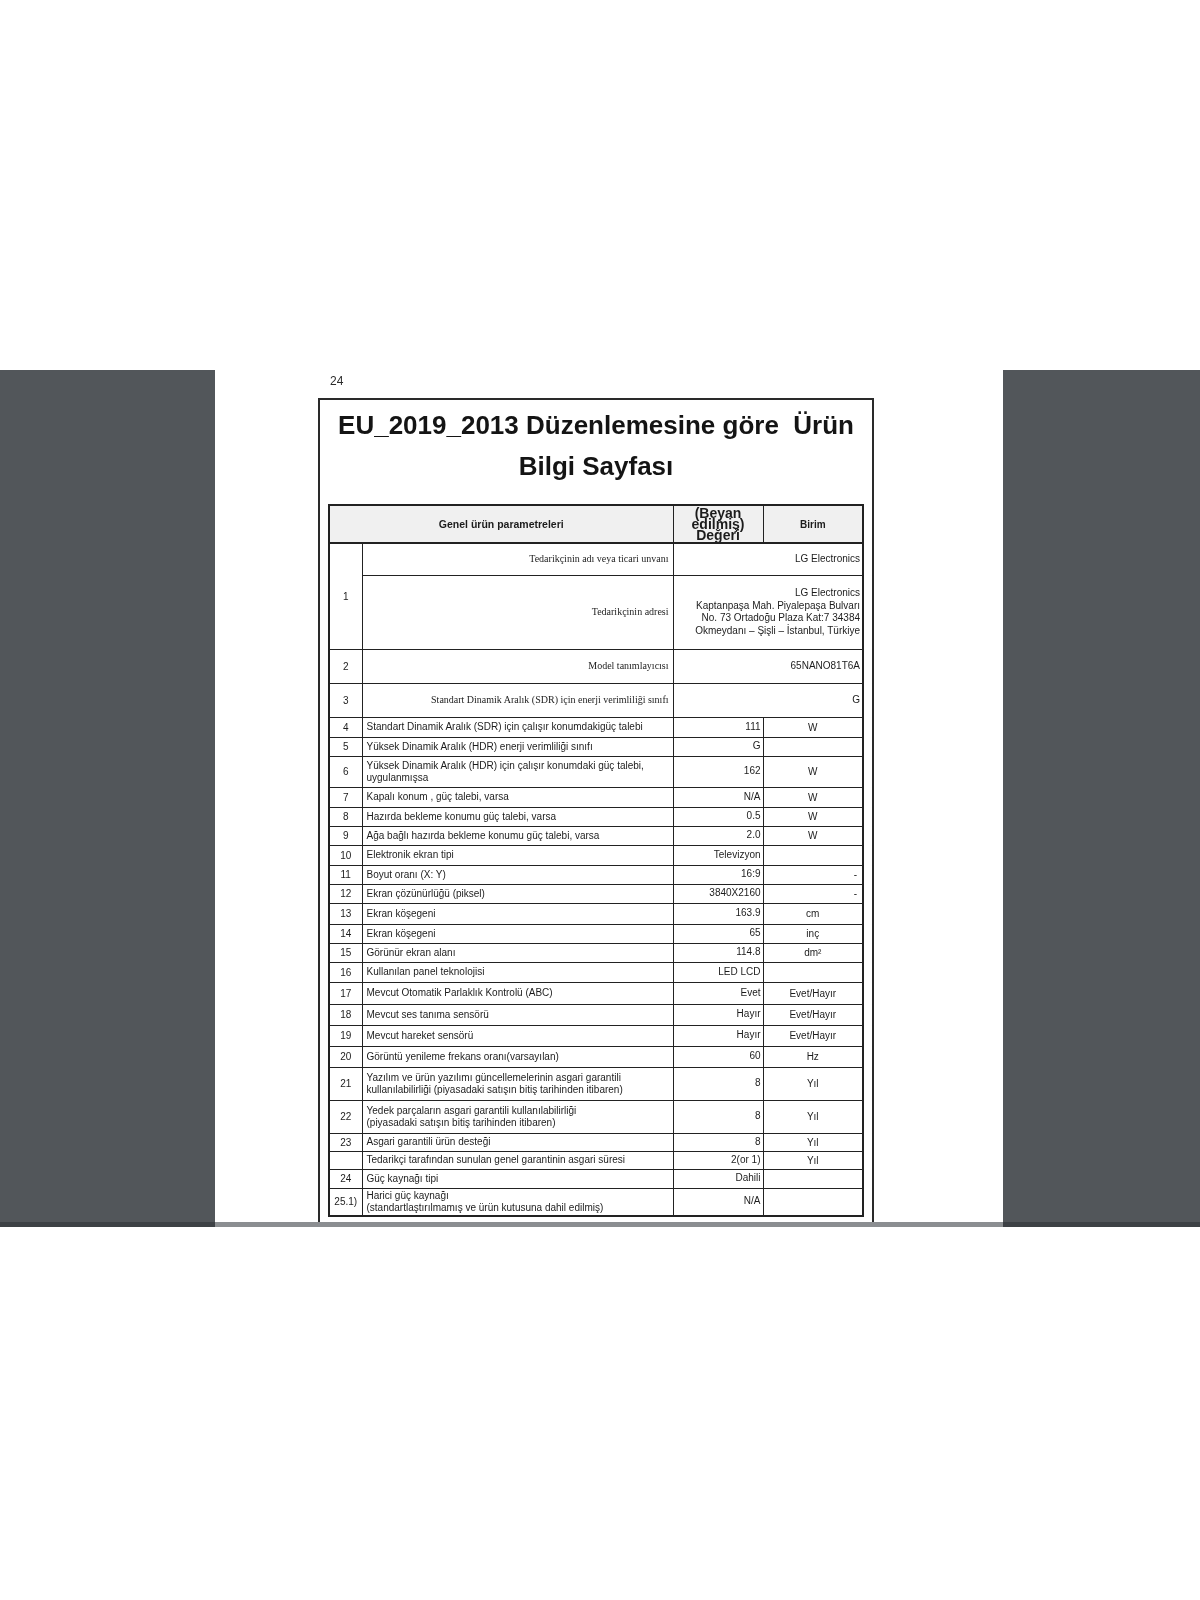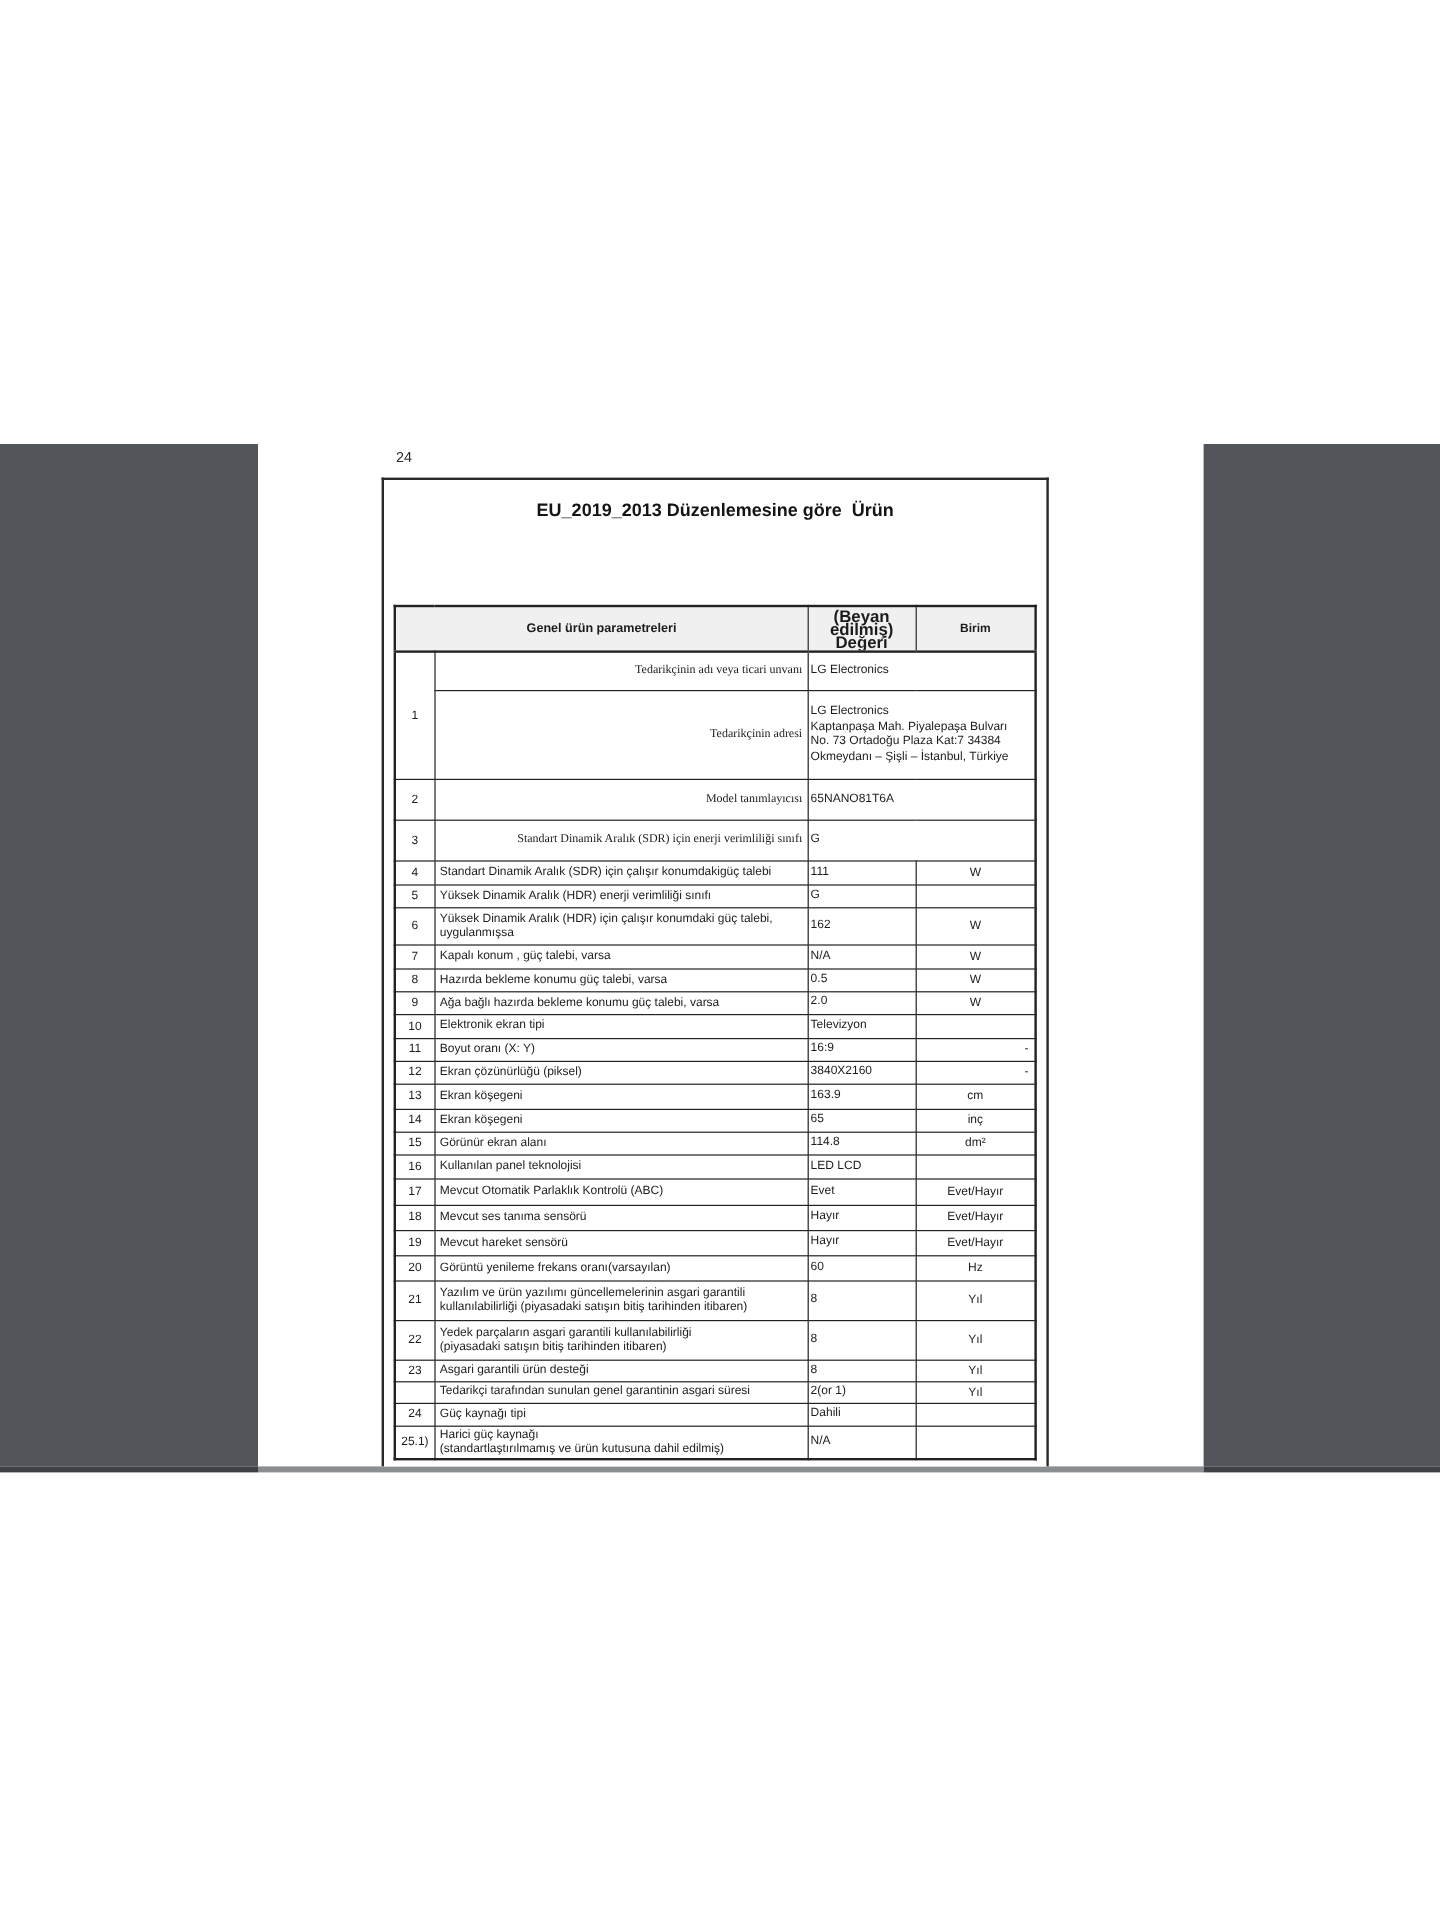--- a/index.html
+++ b/index.html
@@ -29,21 +29,21 @@
   #doc-box {
     position:absolute; left:318px; top:398px;
     width:552px; height:822px;
     border:2px solid #2a2a2a; border-bottom:none;
     background:#ffffff;
   }
   .doc-title {
     margin-top:10px;
     text-align:center;
     font-weight:bold;
-    font-size:15px; line-height:31px;
+    font-size:26px; line-height:31px;
     color:#141414;
     white-space:pre;
   }
 
   
   #doc-table {
     position:absolute; left:8px; top:104px;
     width:534px;
     border-collapse:collapse;
     table-layout:fixed;
@@ -60,37 +60,38 @@
     font-weight:bold;
     border-bottom:2px solid #222;
   }
   th.param-h { font-size:10.5px; }
   th.value-h { font-size:14px; line-height:11px; white-space:pre-line; }
   th.unit-h  { font-size:10px; }
 
   td.num   { text-align:center; padding:0 1px; }
   td.param { text-align:left; padding:1px 4px; line-height:12px; white-space:pre-line; }
   td.param.center { text-align:right;font-family:Liberation Serif, serif; }
-  td.value { text-align:left; line-height:12.5px; white-space:pre-line; padding:1px 2px; }
+  td.value { text-align:right; line-height:12.5px; white-space:pre-line; padding:1px 2px; }
   td.unit  { text-align:center; padding:1px 2px; }
   td.unit.right { text-align:right; padding-right:5px; }
 </style>
 </head>
 <body>
 
 <div id="gray-left" class="gray-panel"></div>
 <div id="gray-right" class="gray-panel"></div>
 <div id="edge-left" class="edge-strip"></div>
 <div id="edge-middle" class="edge-strip"></div>
 <div id="edge-right" class="edge-strip"></div>
 
 <div id="page-num">24</div>
 
 <div id="doc-box">
   <div class="doc-title">EU_2019_2013 Düzenlemesine göre  Ürün</div>
+  <div class="doc-title">Bilgi Sayfası</div>
 
   <table id="doc-table">
     <colgroup>
       <col style="width:33px">
       <col style="width:311px">
       <col style="width:90px">
       <col style="width:100px">
     </colgroup>
     <thead>
       <tr style="height:38px">

